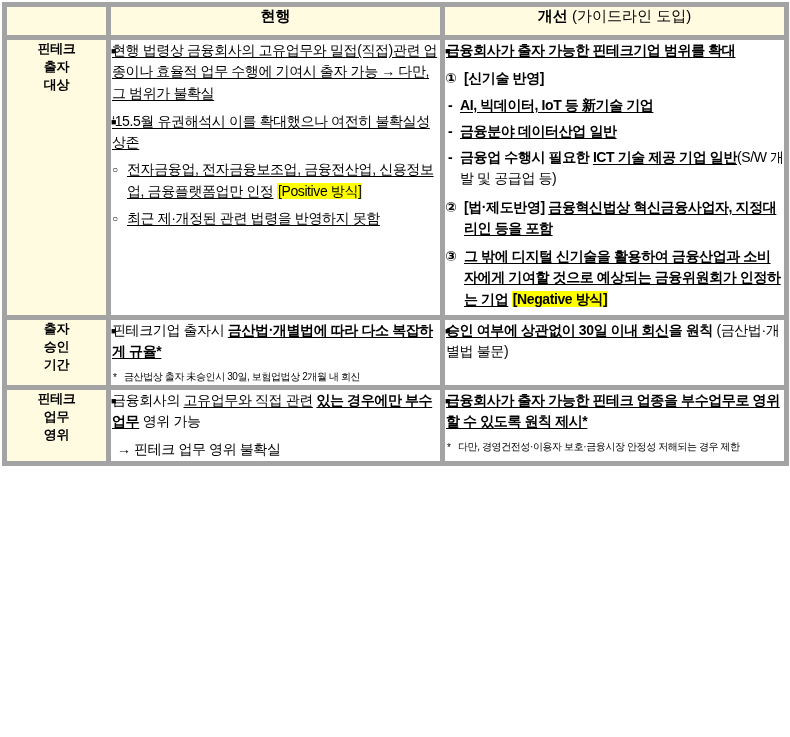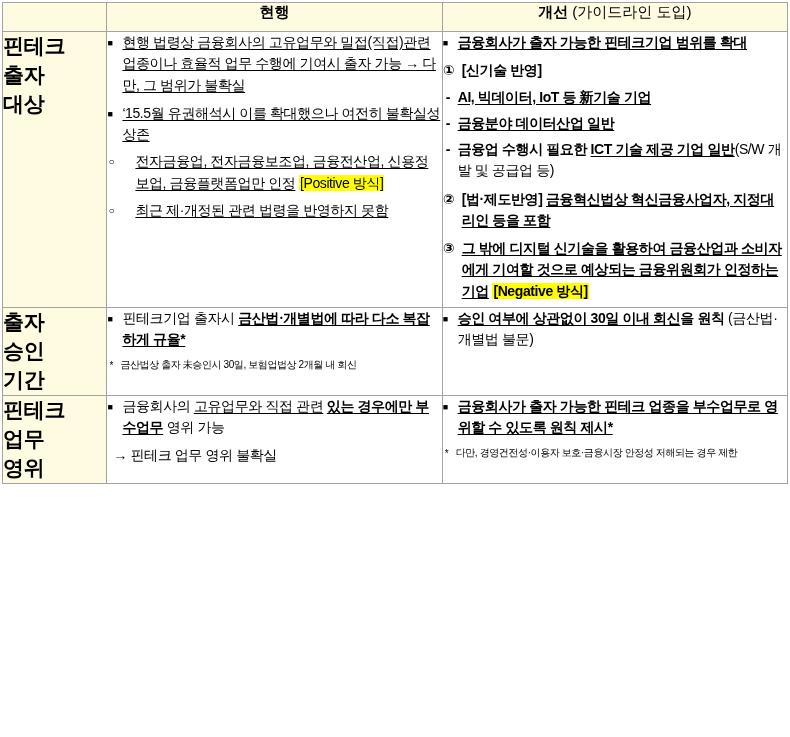--- a/index.html
+++ b/index.html
@@ -14,21 +14,21 @@
     color: #000000;
     overflow: hidden;
   }
   table.main {
     border-collapse: collapse;
     table-layout: fixed;
     width: 786px;
     margin: 2px 0 0 2px;
   }
   table.main td, table.main th {
-    border: 1px solid #a3a3a3;
+    border: 5px solid #a3a3a3;
     vertical-align: top;
     padding: 0;
   }
   .col-label { width: 104px; }
   .col-cur   { width: 334px; }
   .col-imp   { width: 344px; }
 
   thead th {
     background: #fffbe0;
     text-align: center;
@@ -38,59 +38,60 @@
     vertical-align: middle;
     padding: 3px 0 4px 0;
   }
   thead th .sub {
     font-weight: normal;
     font-size: 15px;
   }
 
   td.rowlabel {
     background: #fffbe0;
+    text-align: center;
     vertical-align: middle;
     font-weight: bold;
-    font-size: 21px;
+    font-size: 13px;
     line-height: 1.38;
     letter-spacing: -0.3px;
   }
   td.cell {
     padding: 8px 9px 9px 9px;
     font-size: 14px;
     line-height: 1.52;
     letter-spacing: -0.4px;
   }
   td.cell.improve {
     font-weight: bold;
   }
 
   ul.bl, ul.cl, ul.nl {
     list-style: none;
     margin: 0;
     padding: 0;
   }
   li.b {
     position: relative;
-    padding-left: 15px;
+    padding-left: 1px;
     margin-bottom: 7px;
   }
   li.b::before {
     content: "\25A0";
     position: absolute;
     left: 0;
     top: 0;
     font-size: 9px;
     line-height: 22px;
   }
   li.b:last-child { margin-bottom: 0; }
 
   li.c {
     position: relative;
-    padding-left: 28px;
+    padding-left: 16px;
     margin-top: 6px;
     margin-bottom: 5px;
   }
   li.c::before {
     content: "\25CB";
     position: absolute;
     left: 1px;
     top: 0;
     font-size: 10px;
     line-height: 22px;

